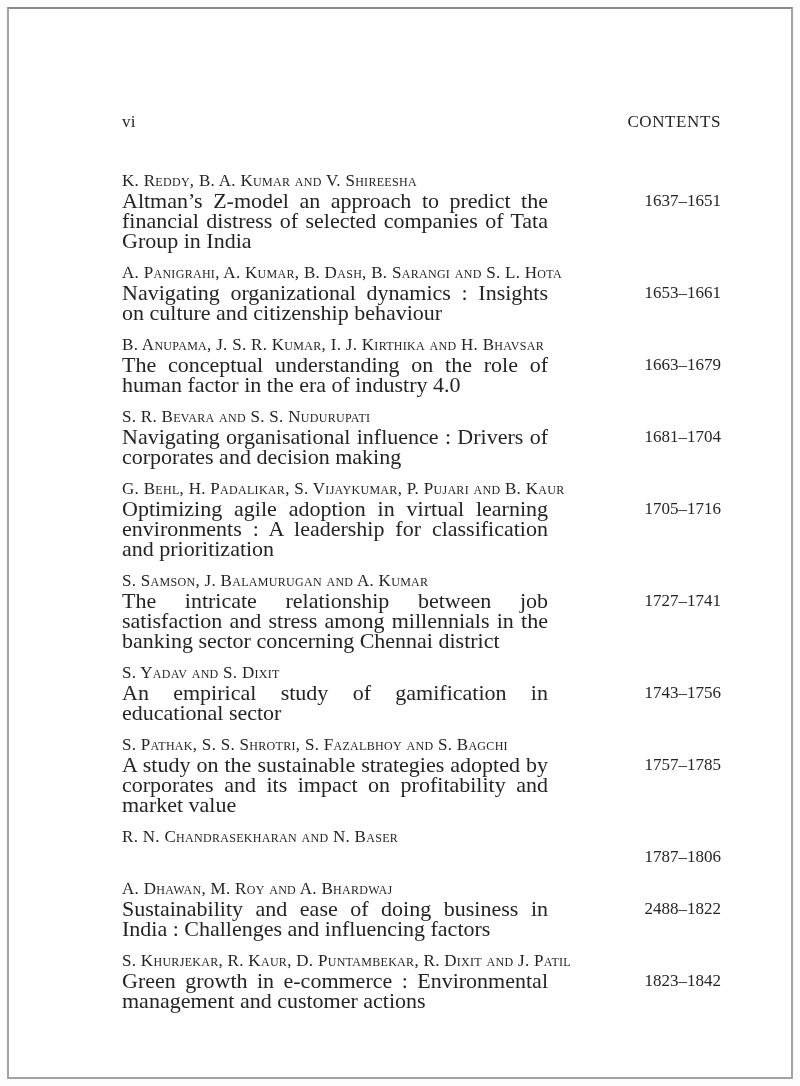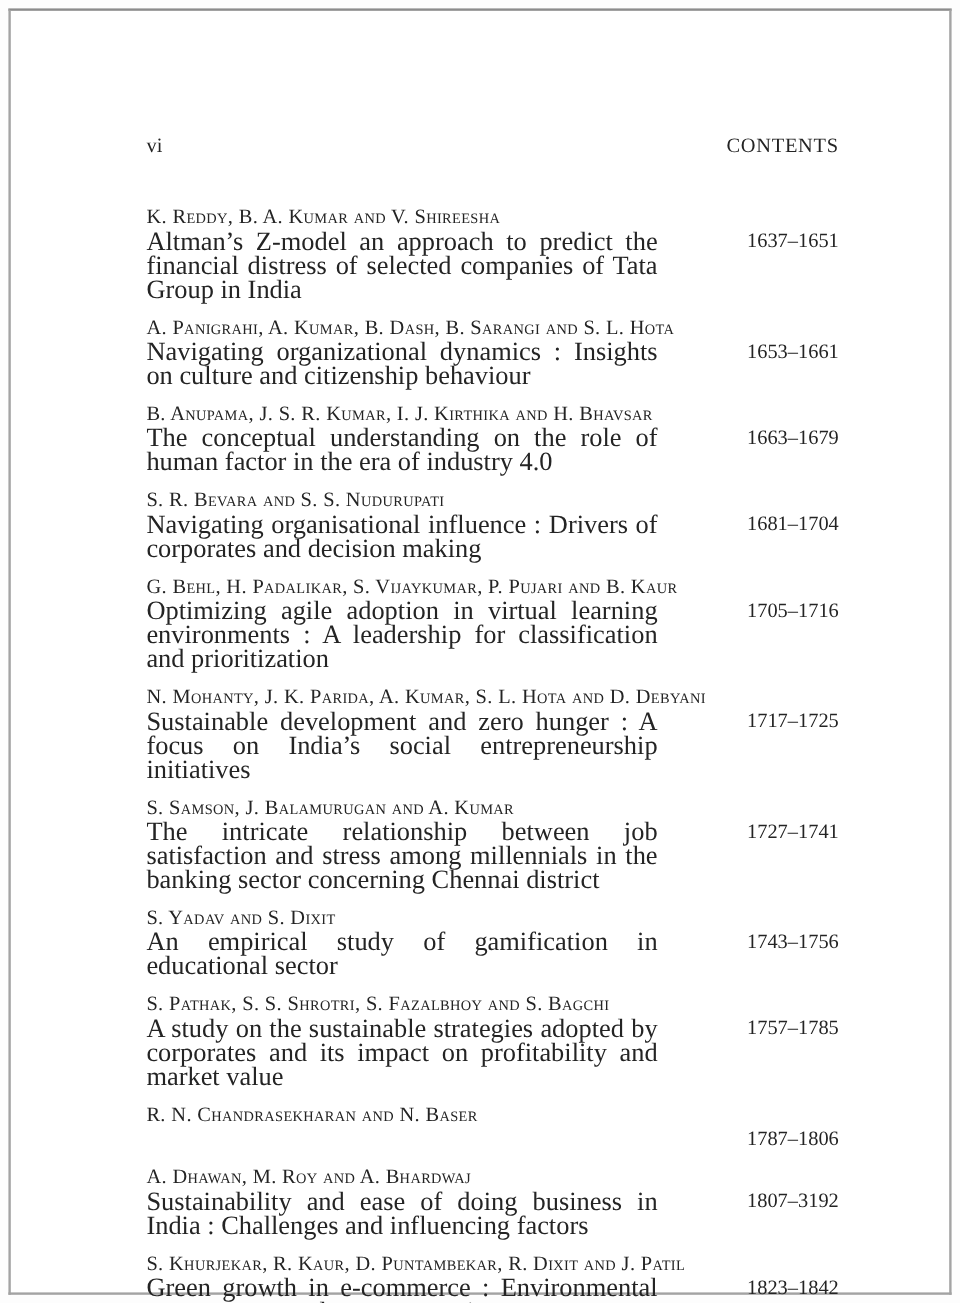--- a/index.html
+++ b/index.html
@@ -12,21 +12,21 @@
     font-family: "Liberation Serif", "DejaVu Serif", serif;
     color: #242424;
   }
   .sheet {
     position: absolute;
     left: 7px; top: 7px; right: 7px; bottom: 7px;
     background: #ffffff;
     border: 2px solid #a3a3a3;
     border-top-color: #8c8c8c;
     box-sizing: border-box;
-    padding: 103px 92px 0 113px;
+    padding: 103px 70px 0 113px;
   }
   .header {
     display: flex;
     justify-content: space-between;
     align-items: baseline;
     font-size: 17px;
     line-height: 20px;
   }
   .folio { letter-spacing: 0.2px; }
   .running-head { letter-spacing: 0.6px; }
@@ -97,27 +97,20 @@
   </div>
 
   <div class="entry">
     <div class="authors">G. Behl, H. Padalikar, S. Vijaykumar, P. Pujari and B. Kaur</div>
     <div class="row">
       <div class="title">Optimizing agile adoption in virtual learning environments : A leadership for classification and prioritization</div>
       <div class="pages">1705–1716</div>
     </div>
   </div>
 
-  <div class="entry">
-    <div class="authors">N. Mohanty, J. K. Parida, A. Kumar, S. L. Hota and D. Debyani</div>
-    <div class="row">
-      <div class="title">Sustainable development and zero hunger : A focus on India’s social entrepreneurship initiatives</div>
-      <div class="pages">1717–1725</div>
-    </div>
-  </div>
 
   <div class="entry">
     <div class="authors">S. Samson, J. Balamurugan and A. Kumar</div>
     <div class="row">
       <div class="title">The intricate relationship between job satisfaction and stress among millennials in the banking sector concerning Chennai district</div>
       <div class="pages">1727–1741</div>
     </div>
   </div>
 
   <div class="entry">
@@ -140,21 +133,21 @@
     <div class="authors">R. N. Chandrasekharan and N. Baser</div>
     <div class="row">
       <div class="pages">1787–1806</div>
     </div>
   </div>
 
   <div class="entry">
     <div class="authors">A. Dhawan, M. Roy and A. Bhardwaj</div>
     <div class="row">
       <div class="title">Sustainability and ease of doing business in India : Challenges and influencing factors</div>
-      <div class="pages">1807–3192</div>
+      <div class="pages">2488–1822</div>
     </div>
   </div>
 
   <div class="entry">
     <div class="authors">S. Khurjekar, R. Kaur, D. Puntambekar, R. Dixit and J. Patil</div>
     <div class="row">
       <div class="title">Green growth in e-commerce : Environmental management and customer actions</div>
       <div class="pages">1823–1842</div>
     </div>
   </div>

